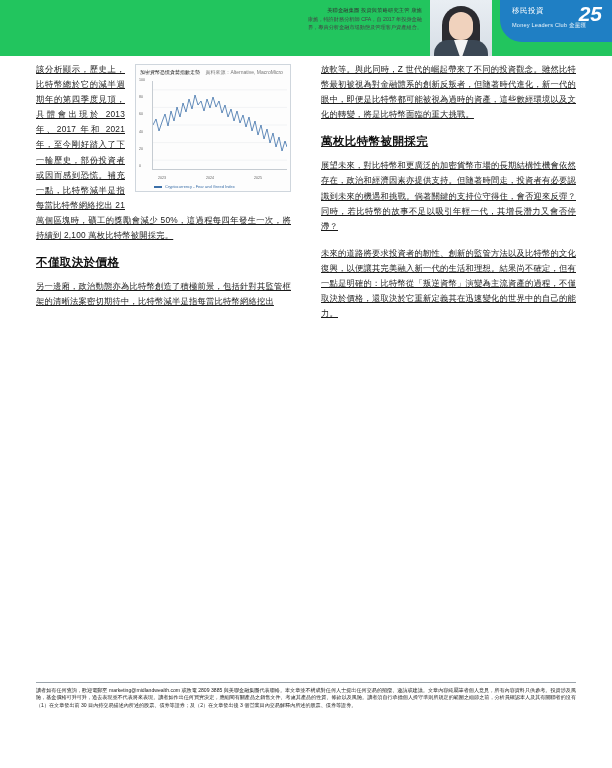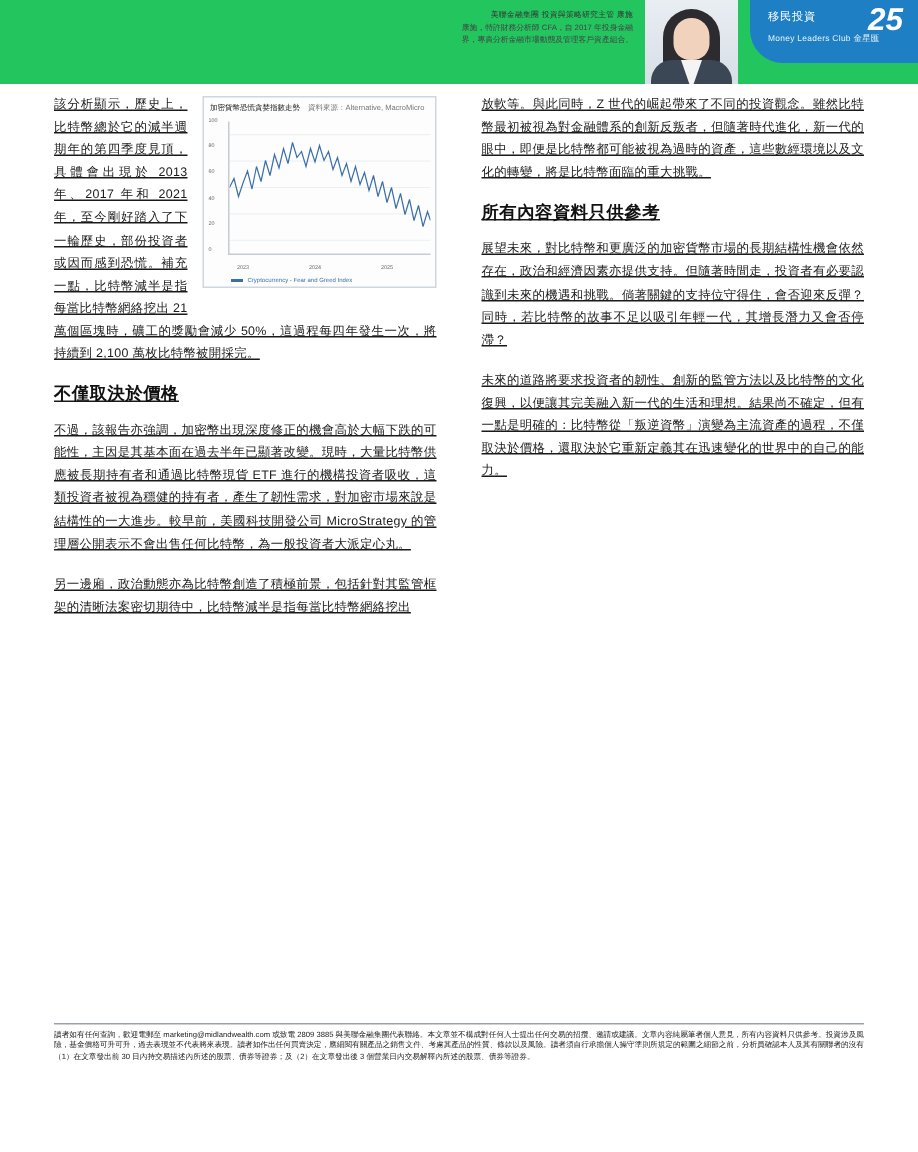--- a/index.html
+++ b/index.html
@@ -188,28 +188,27 @@
 
       <div class="legend">
         <span class="sw"></span><span>Cryptocurrency - Fear and Greed Index</span>
       </div>
     </div>
 
     <p class="par">該分析顯示，歷史上，比特幣總於它的減半週期年的第四季度見頂，具體會出現於 2013 年、2017 年和 2021 年，至今剛好踏入了下一輪歷史，部份投資者或因而感到恐慌。補充一點，比特幣減半是指每當比特幣網絡挖出 21 萬個區塊時，礦工的獎勵會減少 50%，這過程每四年發生一次，將持續到 2,100 萬枚比特幣被開採完。</p>
 
     <h2 class="sec">不僅取決於價格</h2>
 
-    <p class="par">不過，該報告亦強調，加密幣出現深度修正的機會高於大幅下跌的可能性，主因是其基本面在過去半年已顯著改變。現時，大量比特幣供應被長期持有者和通過比特幣現貨 ETF 進行的機構投資者吸收，這類投資者被視為穩健的持有者，產生了韌性需求，對加密市場來說是結構性的一大進步。較早前，美國科技開發公司 MicroStrategy 的管理層公開表示不會出售任何比特幣，為一般投資者大派定心丸。</p>
     <p class="par">另一邊廂，政治動態亦為比特幣創造了積極前景，包括針對其監管框架的清晰法案密切期待中，比特幣減半是指每當比特幣網絡挖出</p>
   </div>
 
   <div class="col col-right">
     <p class="par">放軟等。與此同時，Z 世代的崛起帶來了不同的投資觀念。雖然比特幣最初被視為對金融體系的創新反叛者，但隨著時代進化，新一代的眼中，即便是比特幣都可能被視為過時的資產，這些數經環境以及文化的轉變，將是比特幣面臨的重大挑戰。</p>
 
-    <h2 class="sec">所有內容資料只供參考</h2>
+    <h2 class="sec">萬枚比特幣被開採完</h2>
 
     <p class="par">展望未來，對比特幣和更廣泛的加密貨幣市場的長期結構性機會依然存在，政治和經濟因素亦提供支持。但隨著時間走，投資者有必要認識到未來的機遇和挑戰。倘著關鍵的支持位守得住，會否迎來反彈？同時，若比特幣的故事不足以吸引年輕一代，其增長潛力又會否停滯？</p>
     <p class="par">未來的道路將要求投資者的韌性、創新的監管方法以及比特幣的文化復興，以便讓其完美融入新一代的生活和理想。結果尚不確定，但有一點是明確的：比特幣從「叛逆資幣」演變為主流資產的過程，不僅取決於價格，還取決於它重新定義其在迅速變化的世界中的自己的能力。</p>
   </div>
 </div>
 
 <div class="footer">
   <p>讀者如有任何查詢，歡迎電郵至 marketing@midlandwealth.com 或致電 2809 3885 與美聯金融集團代表聯絡。本文章並不構成對任何人士提出任何交易的招攬、邀請或建議。文章內容純屬筆者個人意見，所有內容資料只供參考。投資涉及風險，基金價格可升可升，過去表現並不代表將來表現。讀者如作出任何買賣決定，應細閱有關產品之銷售文件、考慮其產品的性質、條款以及風險。讀者須自行承擔個人操守準則所規定的範圍之細節之前，分析員確認本人及其有關聯者的沒有（1）在文章發出前 30 日內持交易描述內所述的股票、債券等證券；及（2）在文章發出後 3 個營業日內交易解釋內所述的股票、債券等證券。</p>
 </div>
 

